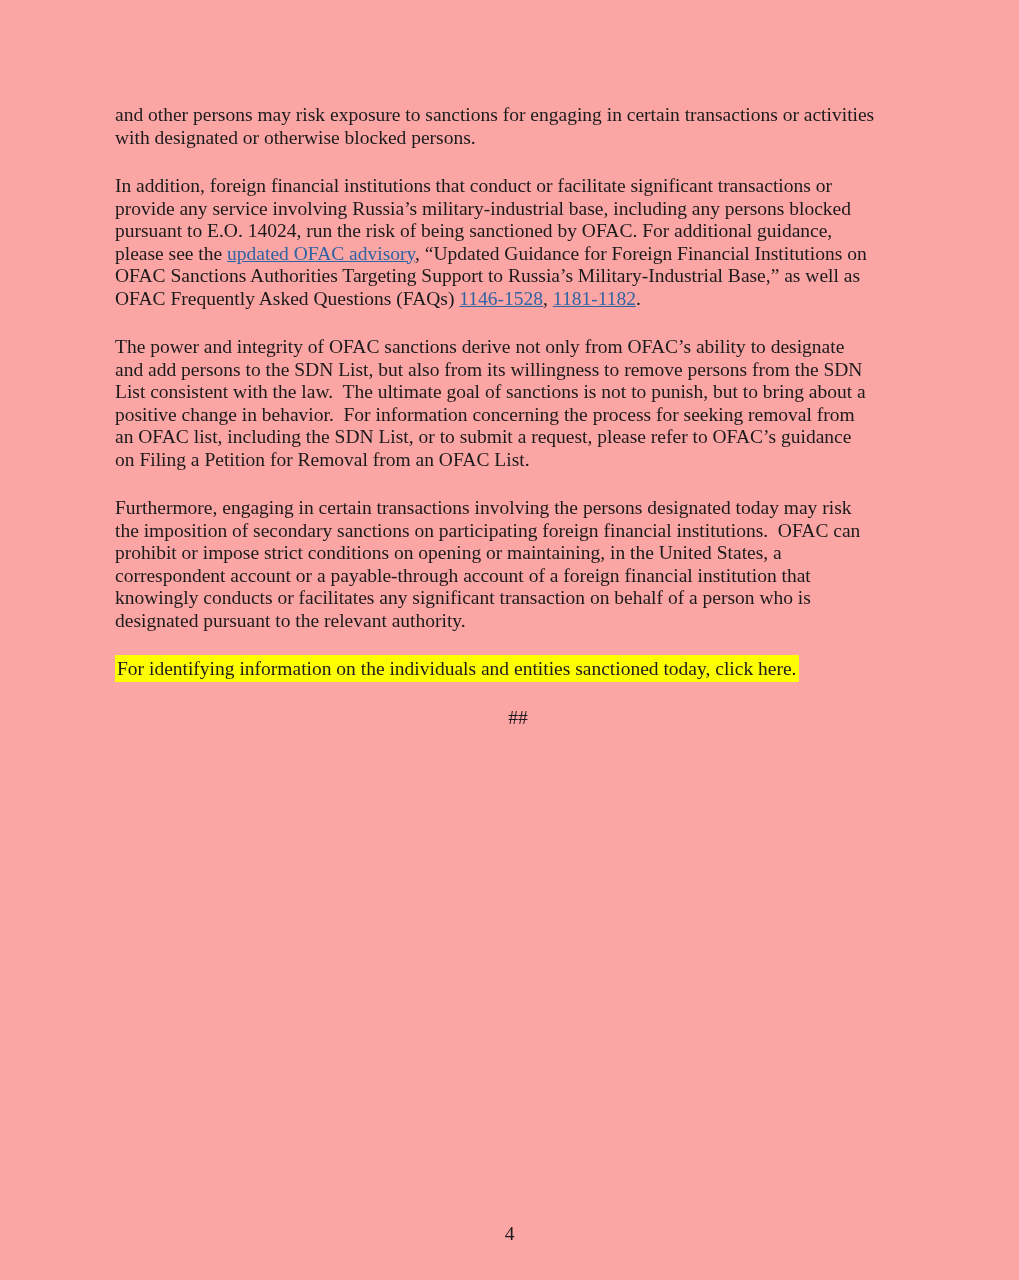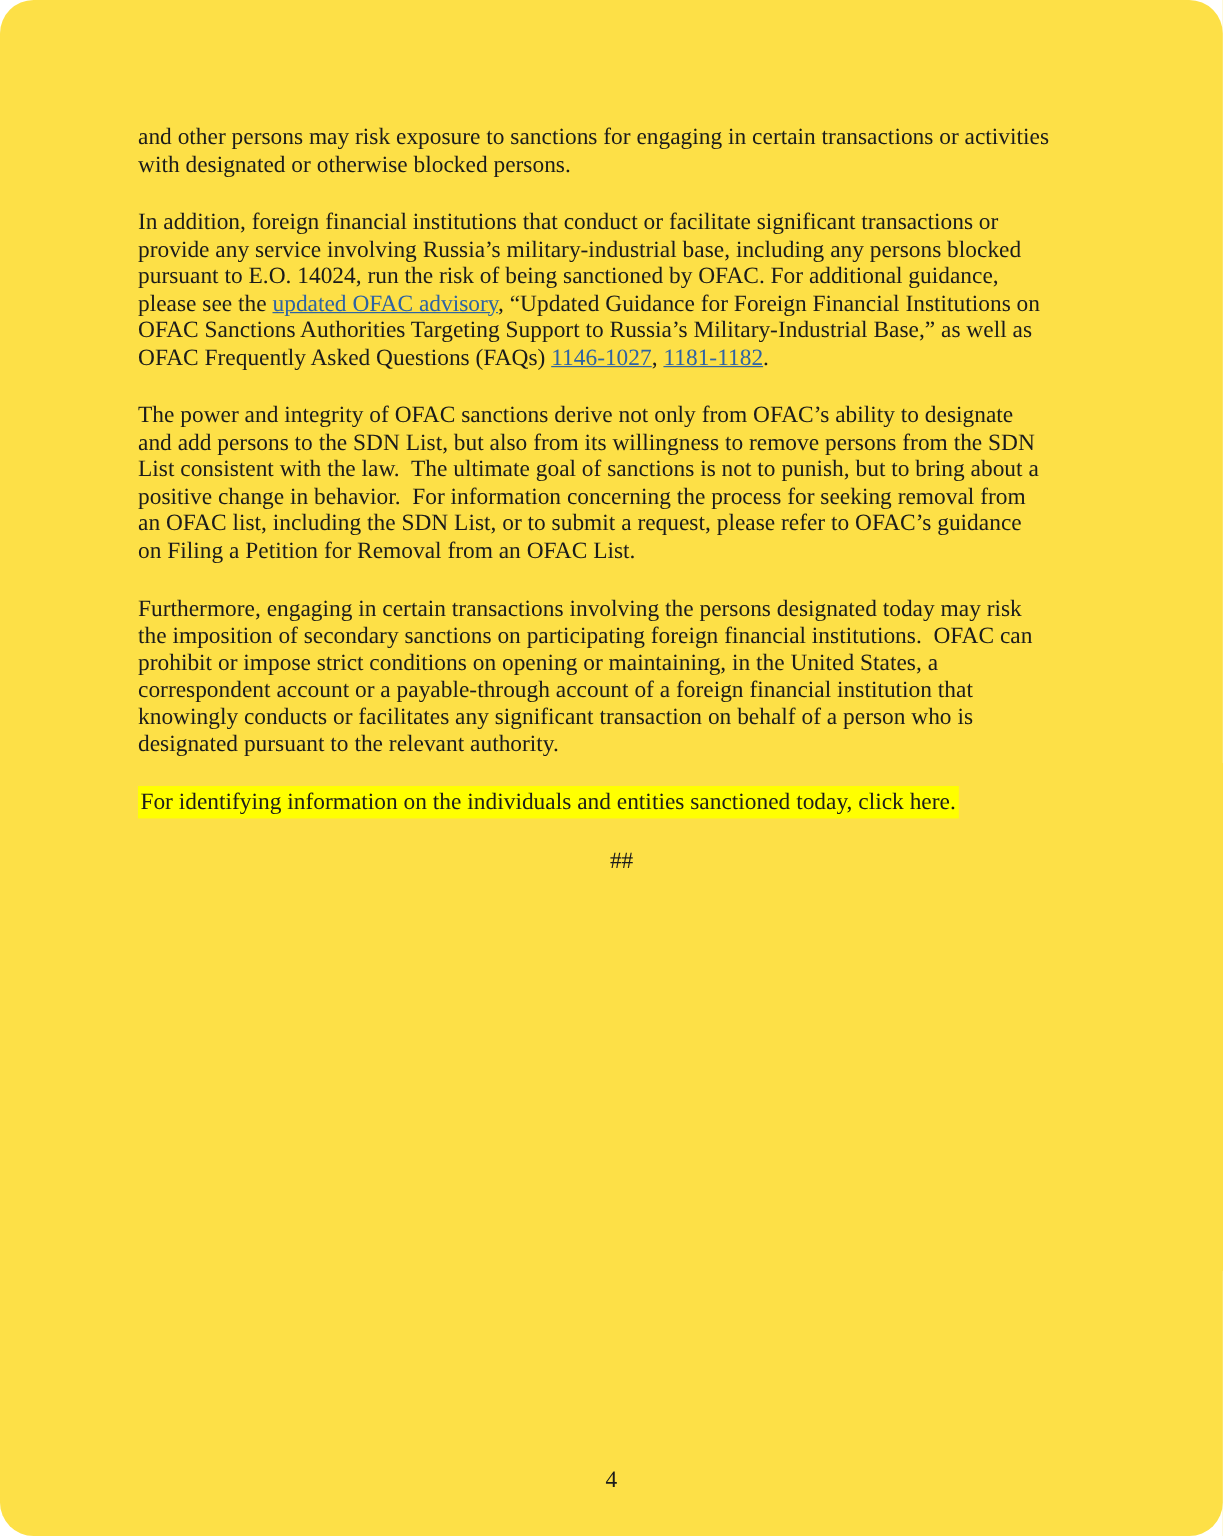--- a/index.html
+++ b/index.html
@@ -11,22 +11,21 @@
     height: 1280px;
     background: #ffffff;
     position: relative;
     overflow: hidden;
     font-family: "Liberation Serif", "DejaVu Serif", serif;
     color: var(--text-color, #1b1b1b);
   }
   .page {
     position: absolute;
     inset: 0;
-    background: #fde047;
-    border-radius: 28px;
+    background: #fca5a5;
   }
   .content {
     position: absolute;
     left: 115px;
     top: 104px;
     width: 806px;
     font-size: 19.5px;
     line-height: 22.5px;
   }
   .content p {
@@ -60,21 +59,21 @@
 
 <div class="page">
   <div class="content">
       <p><span>and other persons may risk exposure to sanctions for engaging in certain transactions or activities
 with designated or otherwise blocked persons.</span></p>
       <p><span>In addition, foreign financial institutions that conduct or facilitate significant transactions or
 provide any service involving Russia’s military-industrial base, including any persons blocked
 pursuant to E.O. 14024, run the risk of being sanctioned by OFAC. For additional guidance,
 please see the </span><a class="doc-link" href="#">updated OFAC advisory</a><span>, “Updated Guidance for Foreign Financial Institutions on
 OFAC Sanctions Authorities Targeting Support to Russia’s Military-Industrial Base,” as well as
-OFAC Frequently Asked Questions (FAQs) </span><a class="doc-link" href="#">1146-1027</a><span>, </span><a class="doc-link" href="#">1181-1182</a><span>.</span></p>
+OFAC Frequently Asked Questions (FAQs) </span><a class="doc-link" href="#">1146-1528</a><span>, </span><a class="doc-link" href="#">1181-1182</a><span>.</span></p>
       <p><span>The power and integrity of OFAC sanctions derive not only from OFAC’s ability to designate
 and add persons to the SDN List, but also from its willingness to remove persons from the SDN
 List consistent with the law.  The ultimate goal of sanctions is not to punish, but to bring about a
 positive change in behavior.  For information concerning the process for seeking removal from
 an OFAC list, including the SDN List, or to submit a request, please refer to OFAC’s guidance
 on Filing a Petition for Removal from an OFAC List.</span></p>
       <p><span>Furthermore, engaging in certain transactions involving the persons designated today may risk
 the imposition of secondary sanctions on participating foreign financial institutions.  OFAC can
 prohibit or impose strict conditions on opening or maintaining, in the United States, a
 correspondent account or a payable-through account of a foreign financial institution that

